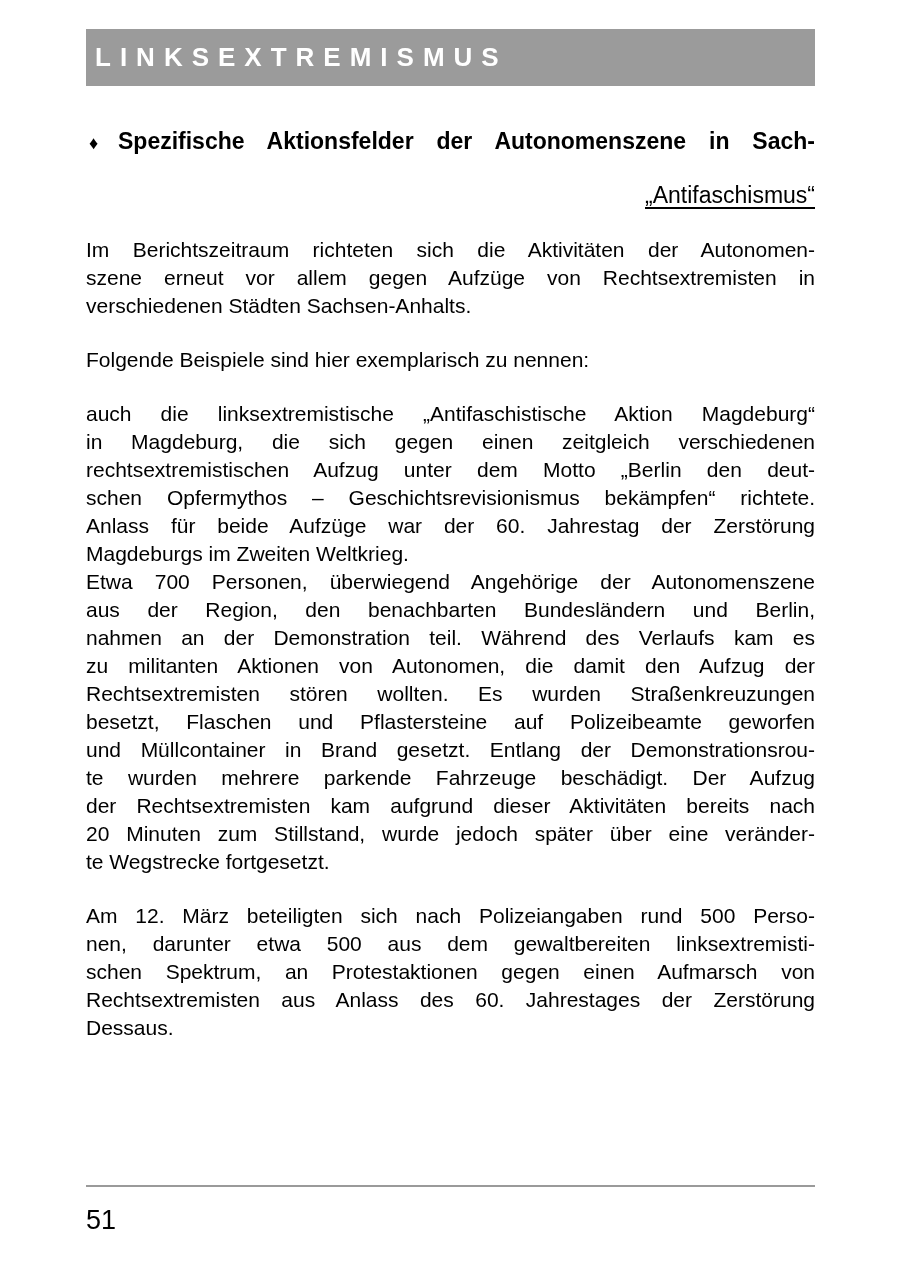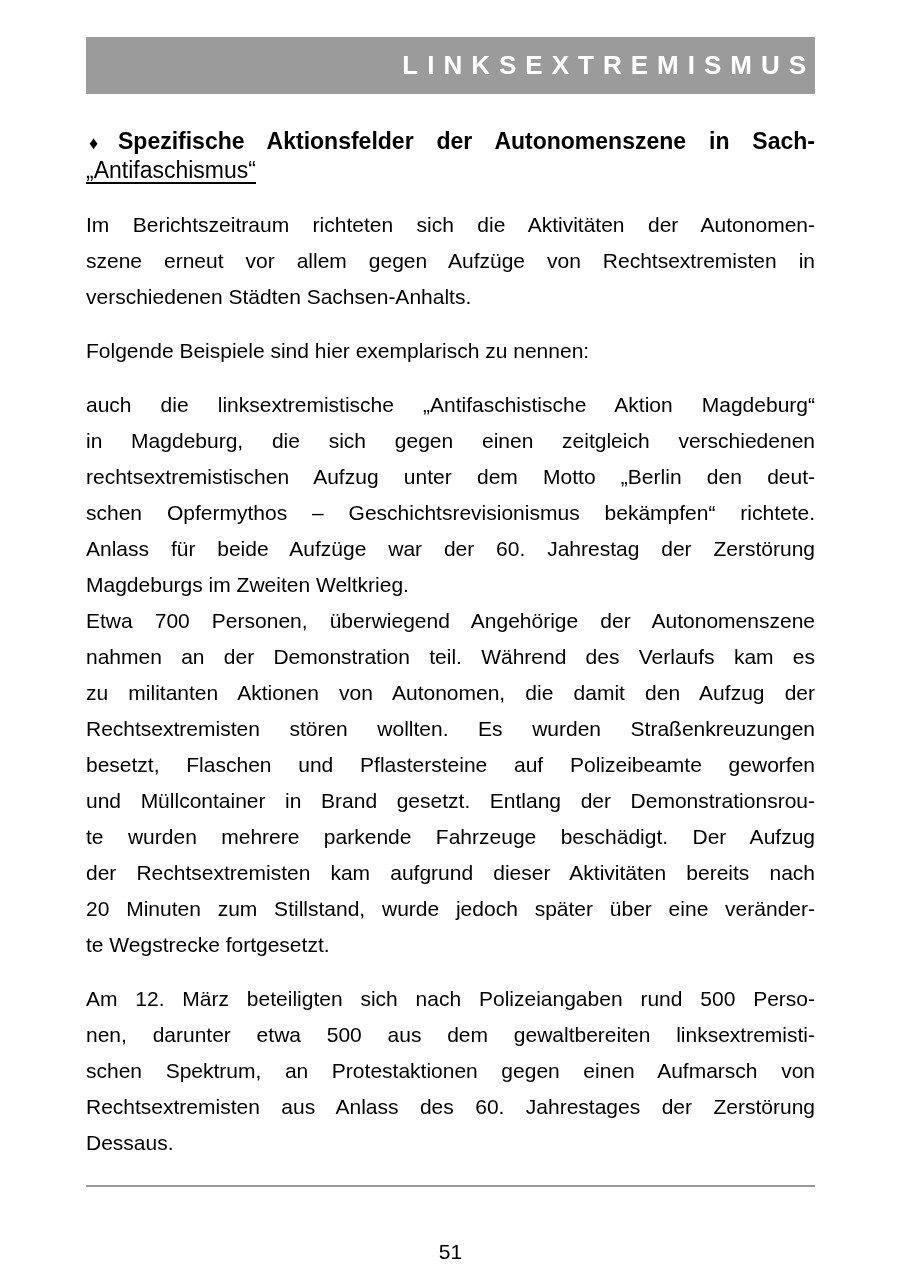--- a/index.html
+++ b/index.html
@@ -12,27 +12,27 @@
     width: 900px;
     height: 1273px;
     background: #ffffff;
     font-family: "Liberation Sans", sans-serif;
     color: #000000;
     overflow: hidden;
   }
   .header-bar {
     position: absolute;
     left: 86px;
-    top: 37px;
+    top: 29px;
     width: 729px;
     height: 57px;
     background: #9b9b9b;
     display: flex;
     align-items: center;
-    justify-content: flex-end;
+    justify-content: flex-start;
   }
   .header-title {
     color: #ffffff;
     font-weight: bold;
     font-size: 26px;
     letter-spacing: 9px;
     text-indent: 9px;
     white-space: nowrap;
   }
   .content {
@@ -50,59 +50,59 @@
     line-height: 29px;
   }
   .heading .bullet {
     position: absolute;
     left: 3px;
     top: 2px;
     font-size: 18px;
     font-weight: normal;
   }
   .subheading {
+    margin-top: 25px;
     font-size: 23px;
     line-height: 29px;
     text-decoration: underline;
     text-underline-offset: 4px;
+    text-align: right;
   }
   .paragraph {
     margin-top: 26px;
     font-size: 21px;
     line-height: 28px;
   }
   .paragraph.no-gap {
     margin-top: 0;
   }
   .line {
     text-align: justify;
     text-align-last: justify;
     white-space: normal;
-    margin-top: 8px;
   }
   .line.last {
     text-align-last: left;
   }
   .footer-rule {
     position: absolute;
     left: 86px;
     top: 1185px;
     width: 729px;
     height: 2px;
     background: #9a9a9a;
   }
   .page-number {
     position: absolute;
     left: 86px;
     top: 1206px;
     width: 729px;
-    text-align: center;
-    font-size: 21px;
+    text-align: left;
+    font-size: 27px;
     line-height: 28px;
-    margin-top: 32px;
   }
 </style>
 </head>
 <body>
 
 <div class="page">
 
   <div class="header-bar">
     <span class="header-title">LINKSEXTREMISMUS</span>
   </div>
@@ -132,20 +132,21 @@
         <div class="line">auch die linksextremistische „Antifaschistische Aktion Magdeburg“</div>
         <div class="line">in Magdeburg, die sich gegen einen zeitgleich verschiedenen</div>
         <div class="line">rechtsextremistischen Aufzug unter dem Motto „Berlin den deut-</div>
         <div class="line">schen Opfermythos – Geschichtsrevisionismus bekämpfen“ richtete.</div>
         <div class="line">Anlass für beide Aufzüge war der 60. Jahrestag der Zerstörung</div>
         <div class="line last">Magdeburgs im Zweiten Weltkrieg.</div>
       </div>
 
     <div class="paragraph no-gap">
         <div class="line">Etwa 700 Personen, überwiegend Angehörige der Autonomenszene</div>
+        <div class="line">aus der Region, den benachbarten Bundesländern und Berlin,</div>
         <div class="line">nahmen an der Demonstration teil. Während des Verlaufs kam es</div>
         <div class="line">zu militanten Aktionen von Autonomen, die damit den Aufzug der</div>
         <div class="line">Rechtsextremisten stören wollten. Es wurden Straßenkreuzungen</div>
         <div class="line">besetzt, Flaschen und Pflastersteine auf Polizeibeamte geworfen</div>
         <div class="line">und Müllcontainer in Brand gesetzt. Entlang der Demonstrationsrou-</div>
         <div class="line">te wurden mehrere parkende Fahrzeuge beschädigt. Der Aufzug</div>
         <div class="line">der Rechtsextremisten kam aufgrund dieser Aktivitäten bereits nach</div>
         <div class="line">20 Minuten zum Stillstand, wurde jedoch später über eine veränder-</div>
         <div class="line last">te Wegstrecke fortgesetzt.</div>
       </div>

